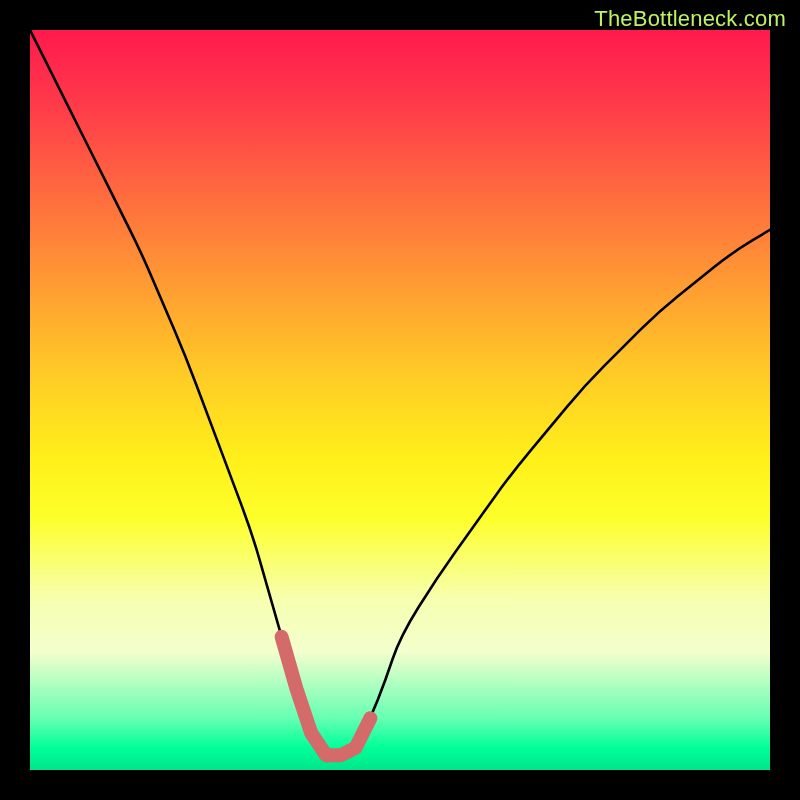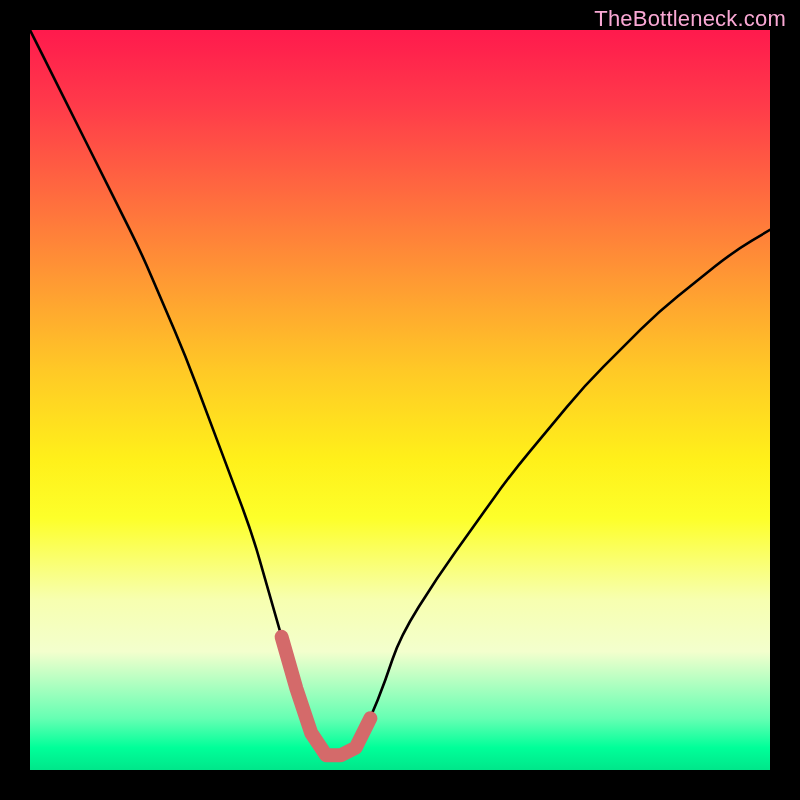--- a/index.html
+++ b/index.html
@@ -37,21 +37,21 @@
       #f3ffcd 84%,
       #66ffb3 93%,
       #00ff99 97%,
       #00e68a 100%
     );
   }
   .watermark {
     position: absolute;
     top: 6px;
     right: 14px;
-    color: #f9a8d4;
+    color: #bef264;
     font-size: 22px;
     letter-spacing: 0.2px;
     user-select: none;
     text-align: right;
   }
   svg {
     position: absolute;
     left: 0;
     top: 0;
   }

